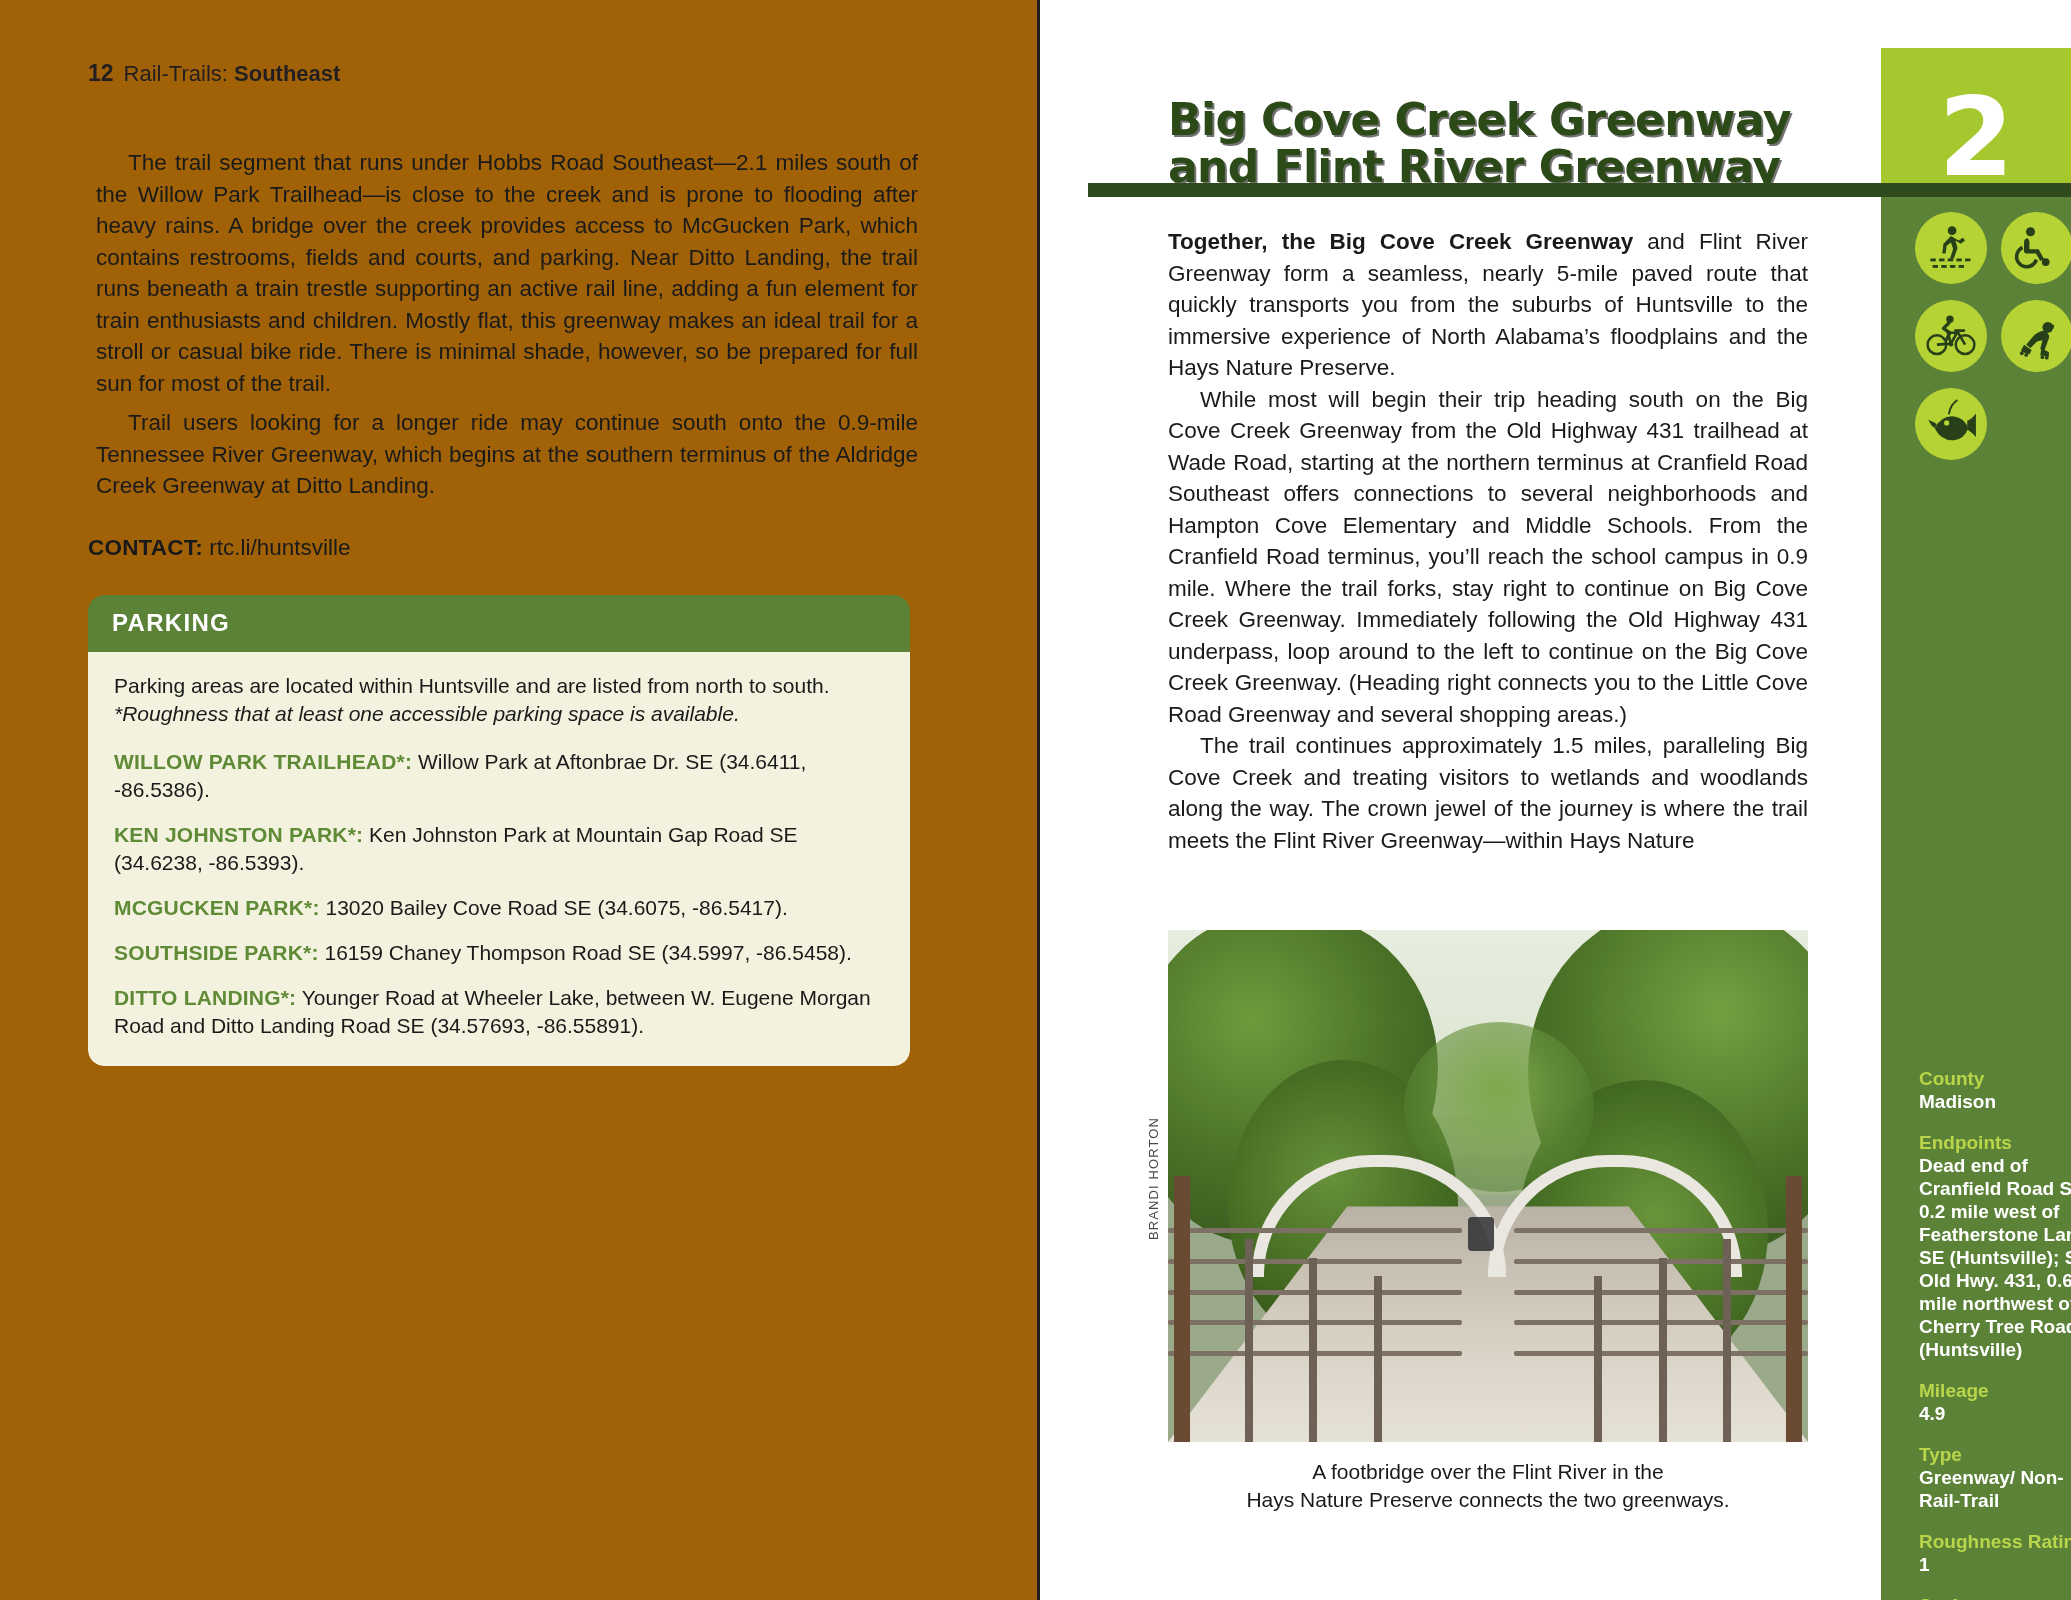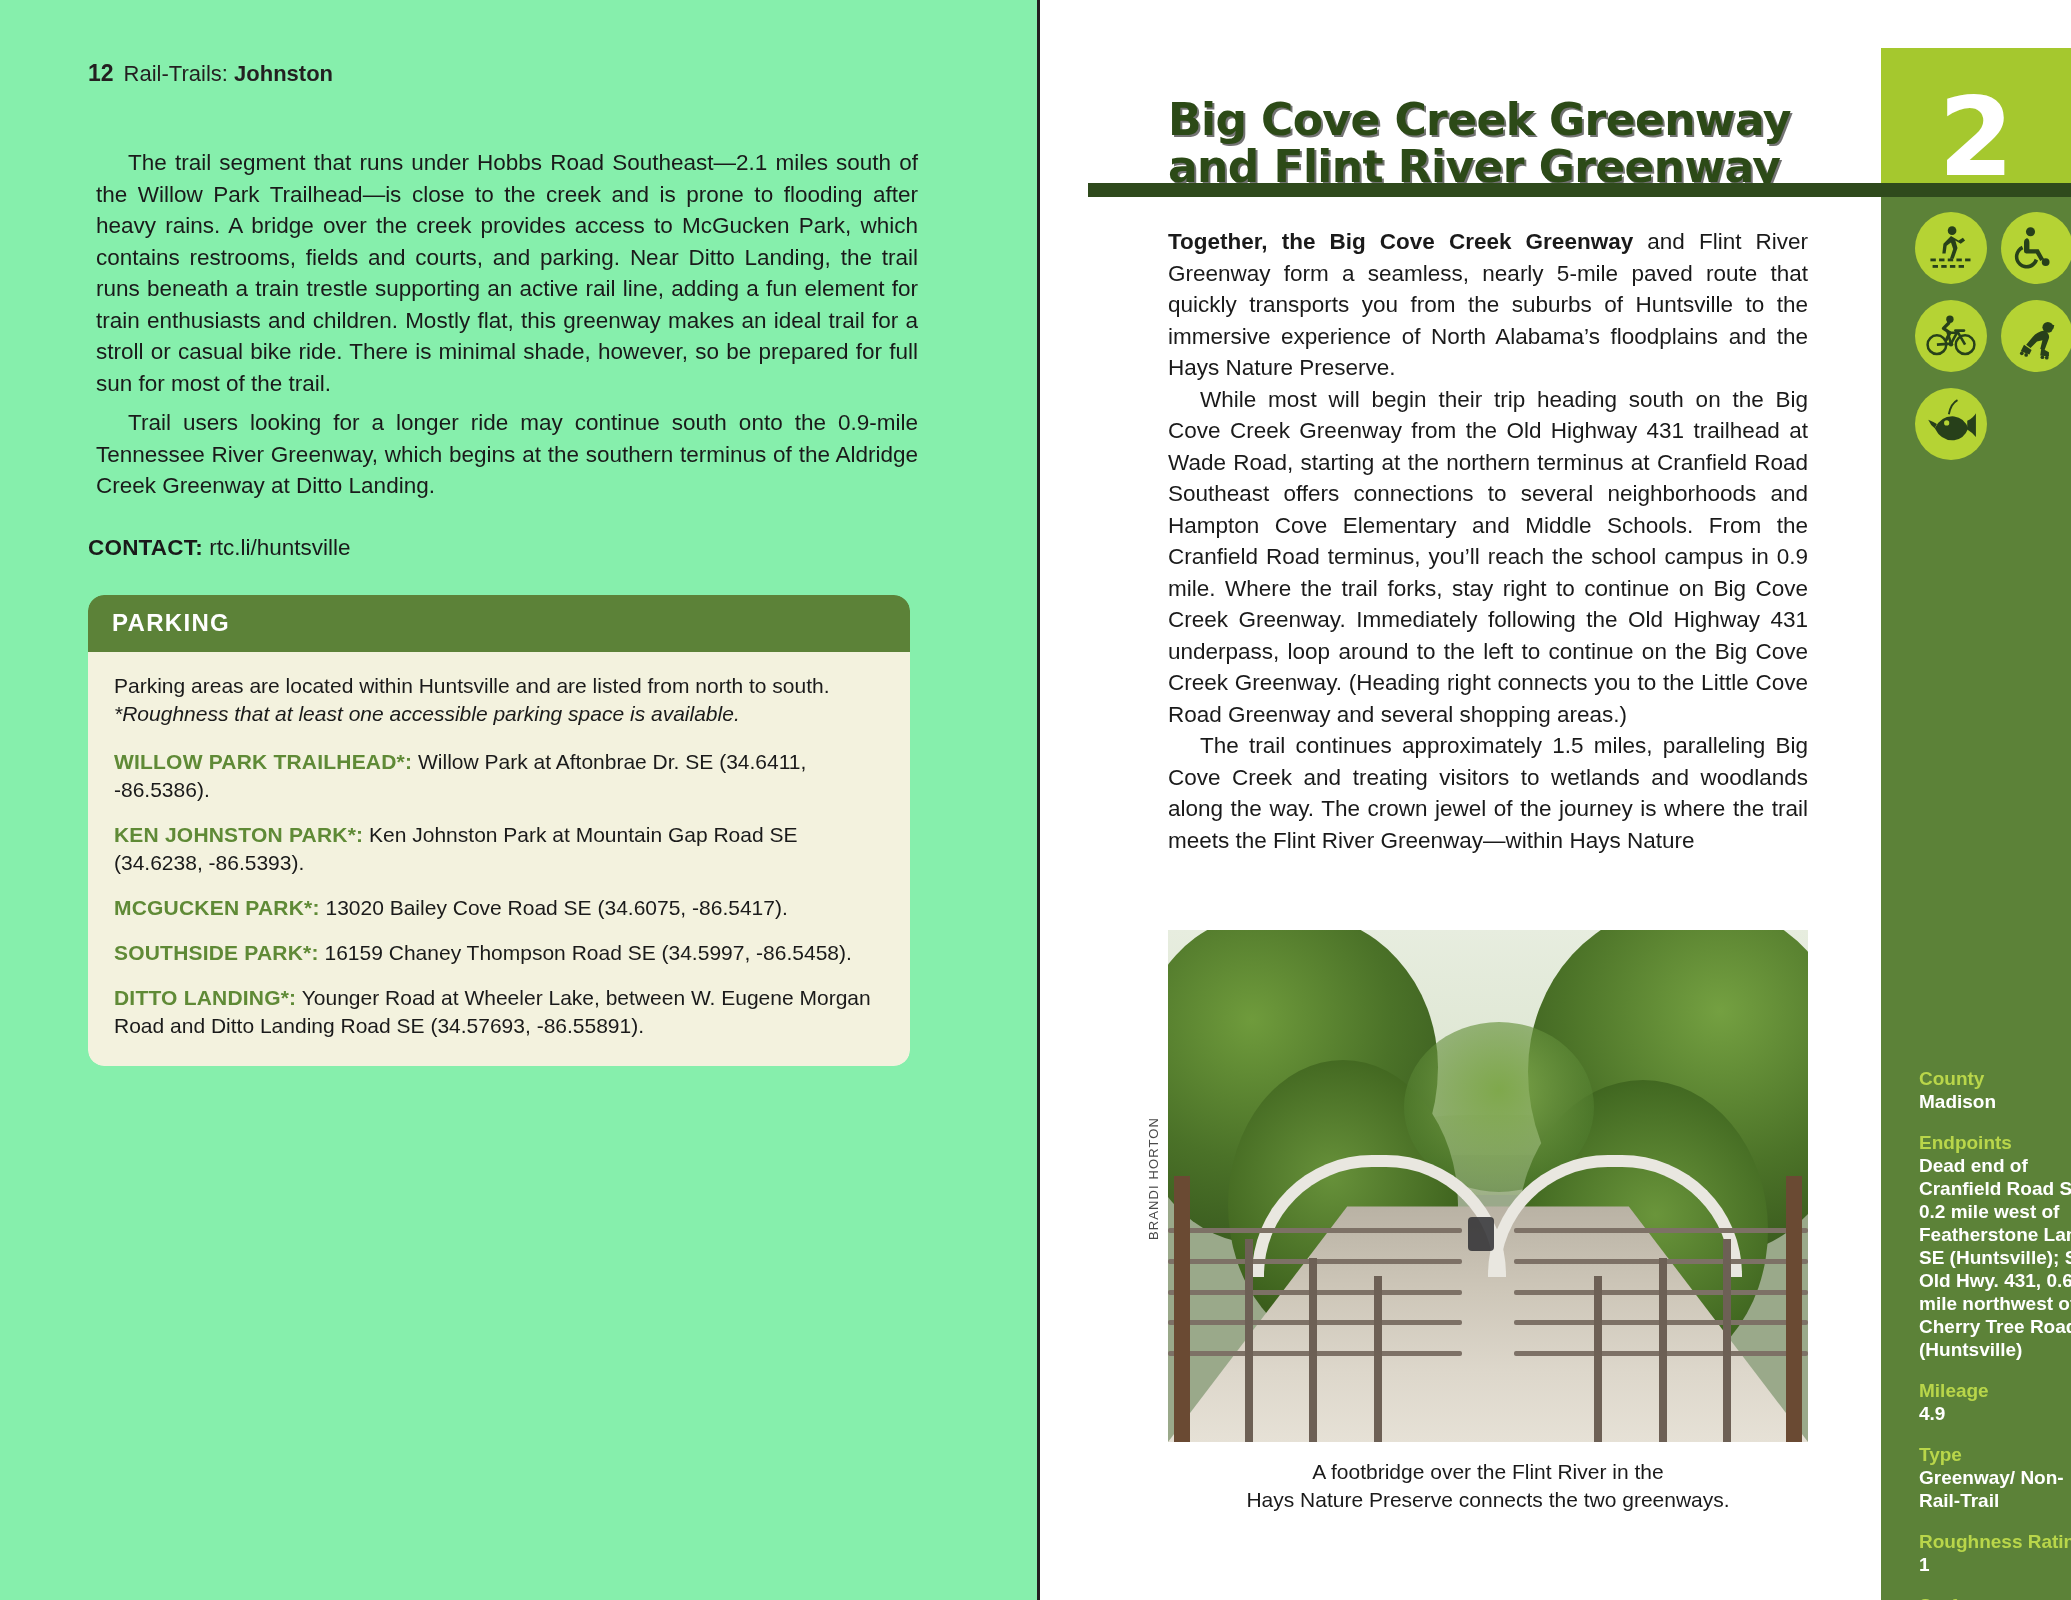--- a/index.html
+++ b/index.html
@@ -7,21 +7,21 @@
     width:2071px;height:1600px;
     background:#ffffff;
     font-family:"Liberation Sans", sans-serif;
     overflow:hidden;
     position:relative;
   }
   .spread{position:absolute;inset:0;display:flex;}
 
   
   .page-left{
-    width:1037px;height:1600px;position:relative;background:#86efac;
+    width:1037px;height:1600px;position:relative;background:#a16207;
     box-sizing:border-box;
     padding:60px 80px 0 88px;
   }
   .folio{
     display:flex;align-items:baseline;gap:10px;
     font-size:22px;color:#231f20;margin-bottom:60px;
   }
   .folio .num{font-weight:bold;font-size:23px;}
   .folio .bk{font-weight:normal;}
   .folio .bk b{font-weight:bold;}
@@ -194,21 +194,21 @@
 </style>
 </head>
 <body>
 
 <div class="spread">
 
   <div class="page-left">
 
     <div class="folio">
       <span class="num">12</span>
-      <span class="bk"><span>Rail-Trails: </span><b>Johnston</b></span>
+      <span class="bk"><span>Rail-Trails: </span><b>Southeast</b></span>
     </div>
 
     <div class="body-col">
       <p class="body">The trail segment that runs under Hobbs Road Southeast—2.1 miles south of the Willow Park Trailhead—is close to the creek and is prone to flooding after heavy rains. A bridge over the creek provides access to McGucken Park, which contains restrooms, fields and courts, and parking. Near Ditto Landing, the trail runs beneath a train trestle supporting an active rail line, adding a fun element for train enthusiasts and children. Mostly flat, this greenway makes an ideal trail for a stroll or casual bike ride. There is minimal shade, however, so be prepared for full sun for most of the trail.</p>
       <p class="body">Trail users looking for a longer ride may continue south onto the 0.9-mile Tennessee River Greenway, which begins at the southern terminus of the Aldridge Creek Greenway at Ditto Landing.</p>
 
       <div class="contact">
         <b>CONTACT:</b>
         <span>rtc.li/huntsville</span>
       </div>

